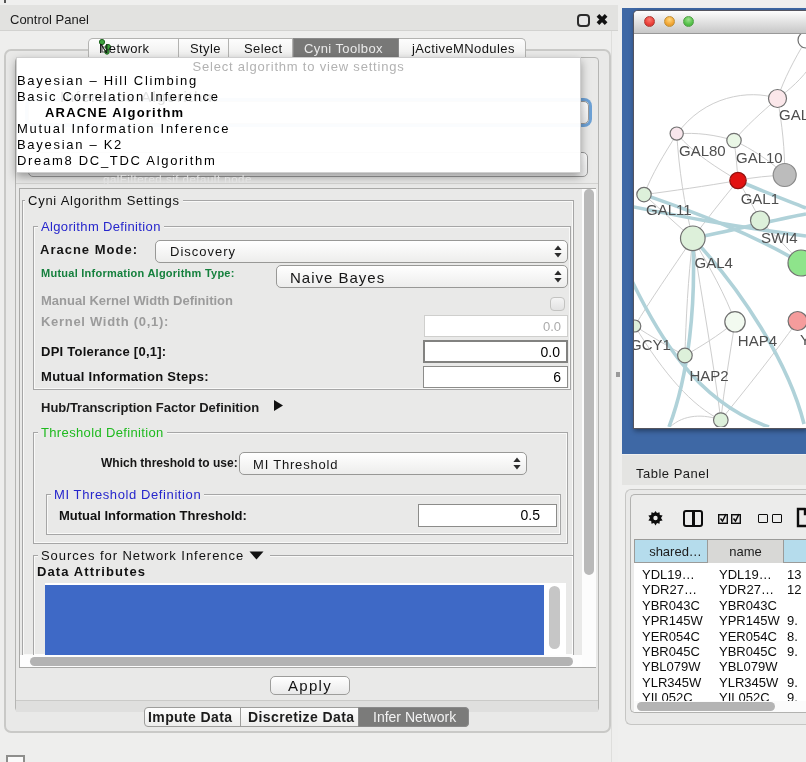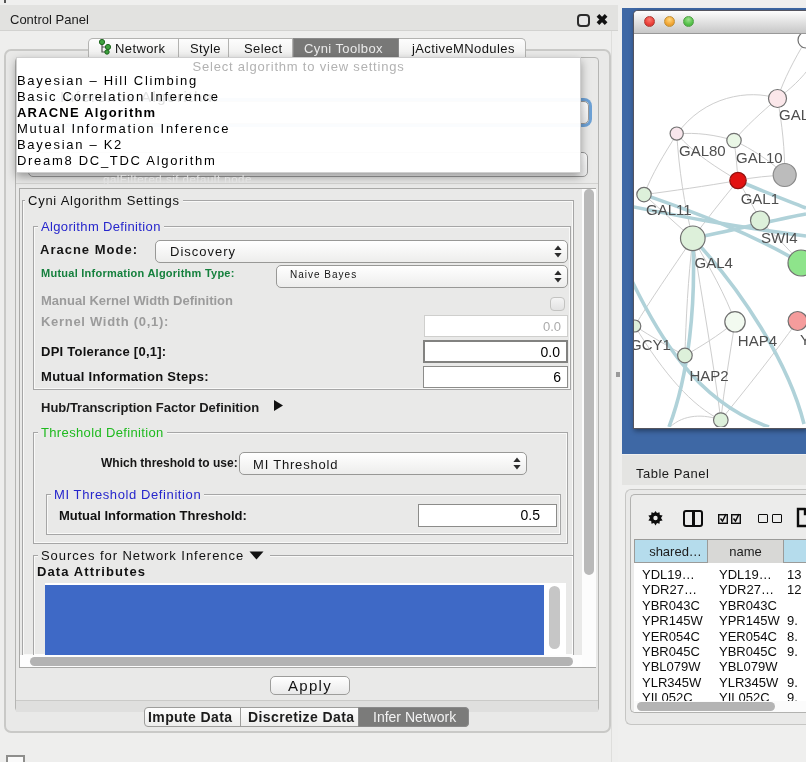--- a/index.html
+++ b/index.html
@@ -32,21 +32,21 @@
   <div class="abs" style="left:229px;top:37.5px;width:64px;height:20px;border:1px solid #b3b3b1;border-bottom:none;border-left:none;background:linear-gradient(#fdfdfd,#ededec);"></div>
   <div class="abs" style="left:293px;top:37.5px;width:106px;height:20px;border:1px solid #8a8a8a;border-bottom:none;background:#787877;"></div>
   <div class="abs" style="left:399px;top:37.5px;width:127px;height:20px;border:1px solid #b3b3b1;border-bottom:none;border-left:none;border-radius:0 5px 0 0;background:linear-gradient(#fdfdfd,#ededec);"></div>
 
   <svg class="abs" style="left:98px;top:39px;" width="14" height="16" viewBox="0 0 14 16">
     <path d="M4 3 L4 13 L8 13 M4 8 L8 8" stroke="#555" stroke-width="1.2" fill="none"></path>
     <circle cx="4" cy="3" r="2.6" fill="#3fa33f" stroke="#1c641c"></circle>
     <circle cx="10" cy="8" r="2.6" fill="#3fa33f" stroke="#1c641c"></circle>
     <circle cx="9" cy="13" r="2.2" fill="#3fa33f" stroke="#1c641c"></circle>
   </svg>
-  <div class="abs" style="left:115px;top:41px;font-size:13px;color:#141414;">Network</div>
+  <div class="abs" style="left:99px;top:41px;font-size:13px;color:#141414;">Network</div>
   <div class="abs" style="left:190px;top:41px;font-size:13px;color:#141414;">Style</div>
   <div class="abs" style="left:244px;top:41px;font-size:13px;color:#141414;">Select</div>
   <div class="abs" style="left:304px;top:41px;font-size:13px;color:#ebebeb;">Cyni Toolbox</div>
   <div class="abs" style="left:412px;top:41px;font-size:13px;color:#141414;">jActiveMNodules</div>
 </div>
 
 <div class="abs" style="left:28px;top:101px;width:561px;height:23px;border-radius:5px;background:linear-gradient(#ffffff,#eeeeee);border:1px solid #9a9a9a;box-shadow:0 0 0 3px #6da1d5;"></div>
 <div class="abs" style="left:28px;top:152px;width:560px;height:25px;border-radius:5px;background:linear-gradient(#ffffff,#ededed);border:1px solid #9a9a9a;"></div>
 
 <div class="abs" style="left:16px;top:183px;width:582px;height:1px;background:#d2d2d0;"></div>
@@ -62,21 +62,21 @@
 <div class="abs b" style="left:40px;top:242px;font-size:13px;color:#151515;letter-spacing:1px;">Aracne Mode:</div>
 <div class="abs" style="left:155px;top:240px;width:413px;height:23px;border-radius:5px;background:linear-gradient(#ffffff,#ededec);border:1px solid #989896;"></div>
 <div class="abs" style="left:170px;top:244px;font-size:13px;color:#151515;letter-spacing:1px;">Discovery</div>
 <svg class="abs" style="left:553px;top:245px;" width="10" height="13">
     <path d="M5 0.5 L8.6 5 L1.4 5 Z" fill="#2c2c2c"></path>
     <path d="M5 12.5 L8.6 8 L1.4 8 Z" fill="#2c2c2c"></path>
   </svg>
 
 <div class="abs b" style="left:41px;top:267px;font-size:11px;color:#15803d;letter-spacing:0.25px;">Mutual Information Algorithm Type:</div>
 <div class="abs" style="left:276px;top:265px;width:292px;height:23px;border-radius:5px;background:linear-gradient(#ffffff,#ededec);border:1px solid #989896;"></div>
-<div class="abs" style="left:290px;top:269px;font-size:10px;color:#151515;letter-spacing:1px;">Naive Bayes</div>
+<div class="abs" style="left:290px;top:269px;font-size:15px;color:#151515;letter-spacing:1px;">Naive Bayes</div>
 <svg class="abs" style="left:553px;top:270px;" width="10" height="13">
     <path d="M5 0.5 L8.6 5 L1.4 5 Z" fill="#2c2c2c"></path>
     <path d="M5 12.5 L8.6 8 L1.4 8 Z" fill="#2c2c2c"></path>
   </svg>
 
 <div class="abs b" style="left:41px;top:293px;font-size:13px;color:#9b9b9b;">Manual Kernel Width Definition</div>
 <div class="abs" style="left:550px;top:297px;width:15px;height:14px;border-radius:4px;border:1px solid #c3c3c1;background:linear-gradient(#f4f4f4,#e2e2e2);"></div>
 
 <div class="abs b" style="left:41px;top:314px;font-size:13px;color:#9b9b9b;letter-spacing:0.7px;">Kernel Width (0,1):</div>
 <div class="abs" style="left:424px;top:315px;width:144px;height:22px;border:1px solid #cfcfcd;background:#fff;font-size:13px;color:#ababab;text-align:right;line-height:21px;padding-right:6px;">0.0</div>
@@ -137,21 +137,21 @@
 <div class="abs b" style="left:148px;top:709px;font-size:14px;color:#1c1c1c;letter-spacing:0.4px;">Impute Data</div>
 <div class="abs b" style="left:248px;top:709px;font-size:14px;color:#1c1c1c;letter-spacing:0.4px;">Discretize Data</div>
 <div class="abs" style="left:373px;top:709px;font-size:14px;color:#f2f2f2;">Infer Network</div>
 
 <div class="abs" style="left:6px;top:755px;width:19px;height:10px;border:2px solid #8e8e8c;background:#fafafa;"></div>
 
 <div class="abs" style="left:16px;top:57px;width:565px;height:116px;background:rgba(255,255,255,0.97);border:1px solid #cfcfcf;box-shadow:0 4px 9px rgba(0,0,0,0.35);"></div>
 <div class="abs" style="left:60px;top:88px;font-size:15px;letter-spacing:1.5px;color:#e3e3e3;">Inference Algorithm</div>
 <div class="abs" style="left:103px;top:161px;font-size:11.5px;letter-spacing:0.5px;color:#e2e2e2;margin-top:12px;">galFiltered.sif default node</div>
 <div class="abs" style="left:16px;top:59px;width:565px;text-align:center;font-size:13px;letter-spacing:0.8px;color:#b2b2b2;">Select algorithm to view settings</div>
-<div class="abs" style="left:17px;top:73px;font-size:13px;letter-spacing:1.7px;color:#000;line-height:15.9px;">Bayesian – Hill Climbing<br>Basic Correlation Inference<br><span class="b" style="letter-spacing:1.2px;">ARACNE Algorithm</span><br>Mutual Information Inference<br>Bayesian – K2<br>Dream8 DC_TDC Algorithm</div>
+<div class="abs" style="left:17px;top:73px;font-size:13px;letter-spacing:1.7px;color:#000;line-height:15.9px;">Bayesian – Hill Climbing<br>Basic Correlation Inference<br><span class="b" style="letter-spacing:1.2px;margin-left:28px;">ARACNE Algorithm</span><br>Mutual Information Inference<br>Bayesian – K2<br>Dream8 DC_TDC Algorithm</div>
 
 <div class="abs" style="left:611px;top:31px;width:1px;height:731px;background:#dededc;"></div>
 <div class="abs" style="left:622px;top:8px;width:184px;height:446px;background:#3e68a5;"></div>
 
 <div class="abs" style="left:616px;top:372px;width:4px;height:5px;background:#9a9a9a;"></div>
 
 <div class="abs" style="left:633px;top:10px;width:173px;height:419px;border:1px solid #55555f;border-right:none;border-radius:5px 0 0 0;background:#fff;box-shadow:1px 2px 5px rgba(0,0,0,0.4);overflow:hidden;">
   <div class="abs" style="left:0;top:0;width:173px;height:23px;background:linear-gradient(#fdfdfd,#c7c7c7);border-bottom:1px solid #999;"></div>
   <div class="abs" style="left:10px;top:5px;width:11px;height:11px;border-radius:50%;background:radial-gradient(circle at 50% 30%, #f97a71,#ec3f38 60%,#c1332d);border:1px solid #ad3a34;"></div>
   <div class="abs" style="left:29.5px;top:5px;width:11px;height:11px;border-radius:50%;background:radial-gradient(circle at 50% 30%, #ffd97e,#f2a535 60%,#d19327);border:1px solid #c29136;"></div>

